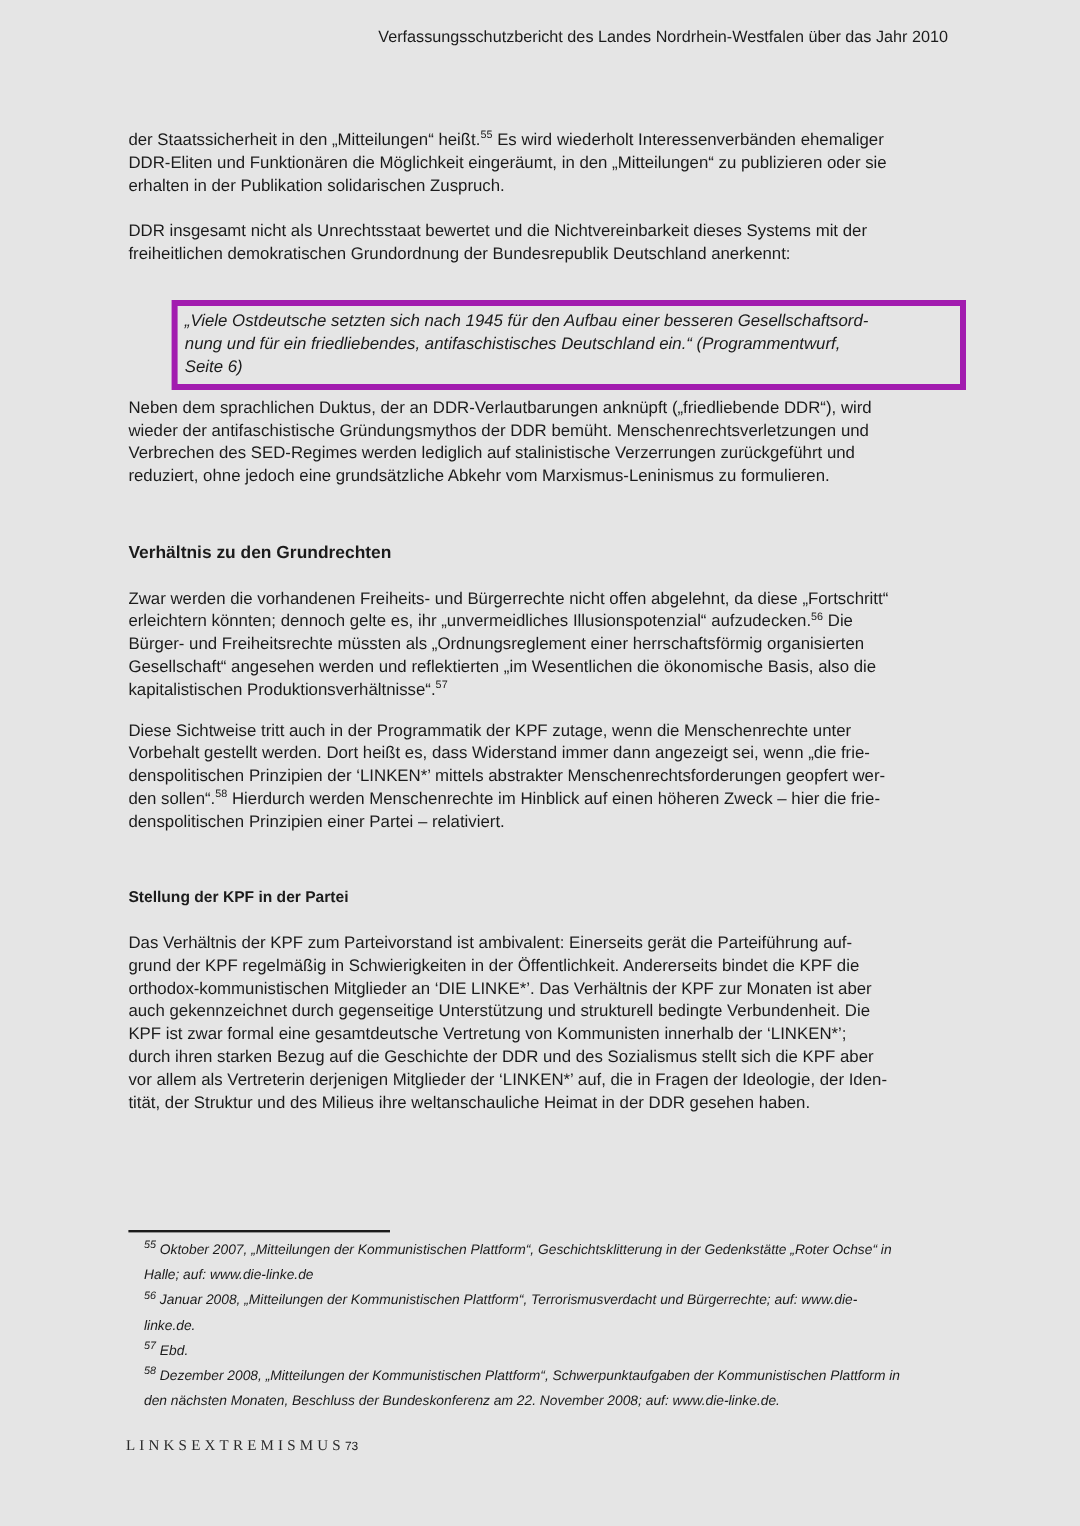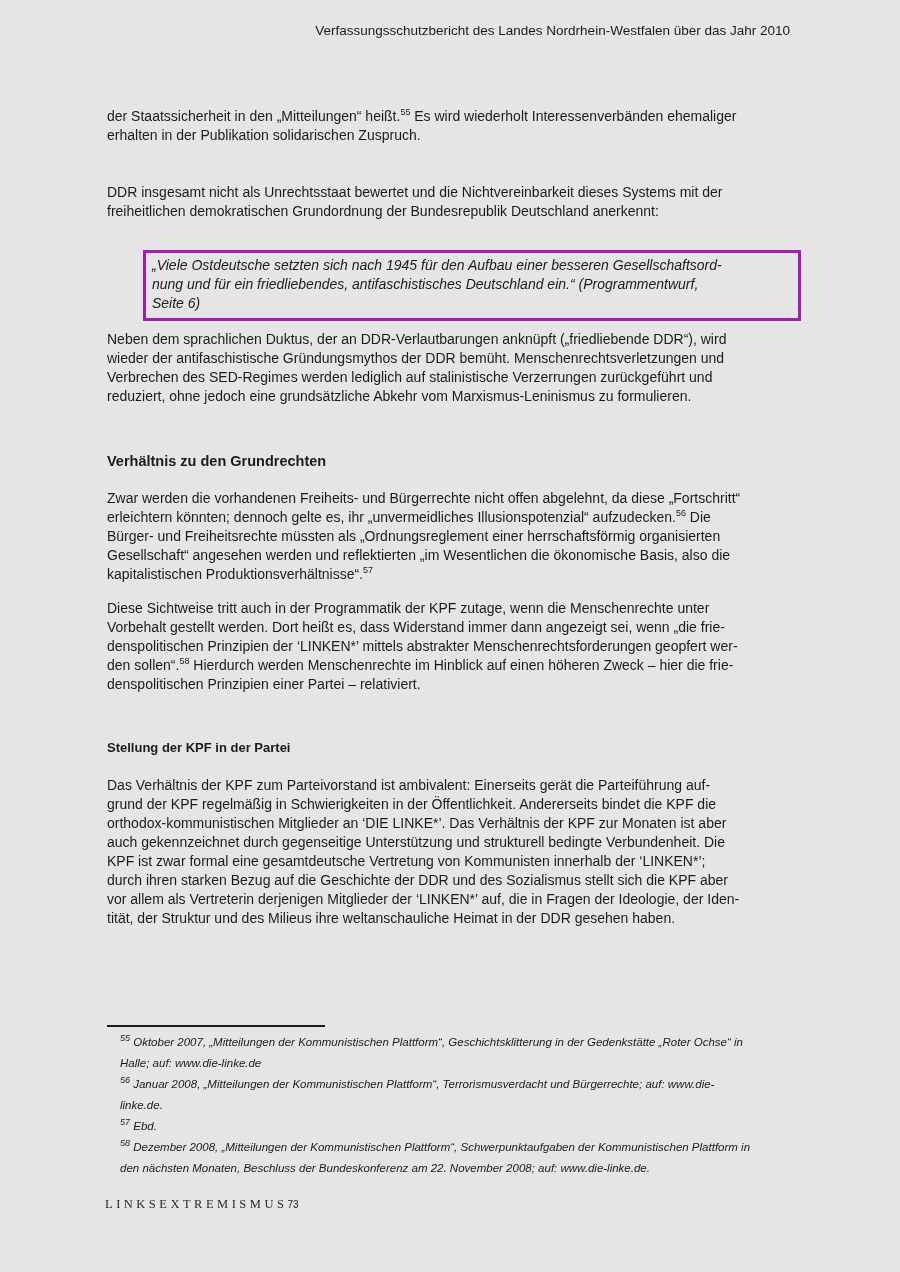--- a/index.html
+++ b/index.html
@@ -12,21 +12,21 @@
     font-size:13.5px; color:#1b1b1b; white-space:nowrap;
   }
   .block { position:absolute; left:107px; width:695px; }
   .para  { font-size:14px; line-height:19px; }
   .para .line { white-space:nowrap; height:19px; }
   sup.fn-ref { font-size:9px; line-height:0; vertical-align:super; }
   .p1 { top:107px; }
   .p2 { top:183px; }
   .quote-box {
     top:250px; left:143px; width:640px;
-    border:3px solid #a21caf; padding:3px 6px 5px 6px;
+    border:5px solid #a21caf; padding:3px 6px 5px 6px;
     font-style:italic; font-size:14px; line-height:19px;
   }
   .quote-box .line { white-space:nowrap; height:19px; }
   .p3 { top:330px; }
   .h1 { top:453px; font-size:14.5px; font-weight:bold; }
   .p4 { top:489px; }
   .p5 { top:599px; }
   .h2 { top:740px; font-size:13px; font-weight:bold; }
   .p6 { top:776px; }
   .fn-rule {
@@ -50,20 +50,21 @@
 </style>
 </head>
 <body>
 
 <div class="page">
 
   <div class="hdr">Verfassungsschutzbericht des Landes Nordrhein-Westfalen über das Jahr 2010</div>
 
   <div class="block para p1">
       <div class="line">der Staatssicherheit in den „Mitteilungen“ heißt.<sup class="fn-ref">55</sup> Es wird wiederholt Interessenverbänden ehemaliger</div>
+      <div class="line">DDR-Eliten und Funktionären die Möglichkeit eingeräumt, in den „Mitteilungen“ zu publizieren oder sie</div>
       <div class="line">erhalten in der Publikation solidarischen Zuspruch.</div>
     </div>
 
   <div class="block para p2">
       <div class="line">DDR insgesamt nicht als Unrechtsstaat bewertet und die Nichtvereinbarkeit dieses Systems mit der</div>
       <div class="line">freiheitlichen demokratischen Grundordnung der Bundesrepublik Deutschland anerkennt:</div>
     </div>
 
   <div class="block quote-box">
       <div class="line">„Viele Ostdeutsche setzten sich nach 1945 für den Aufbau einer besseren Gesellschaftsord-</div>

